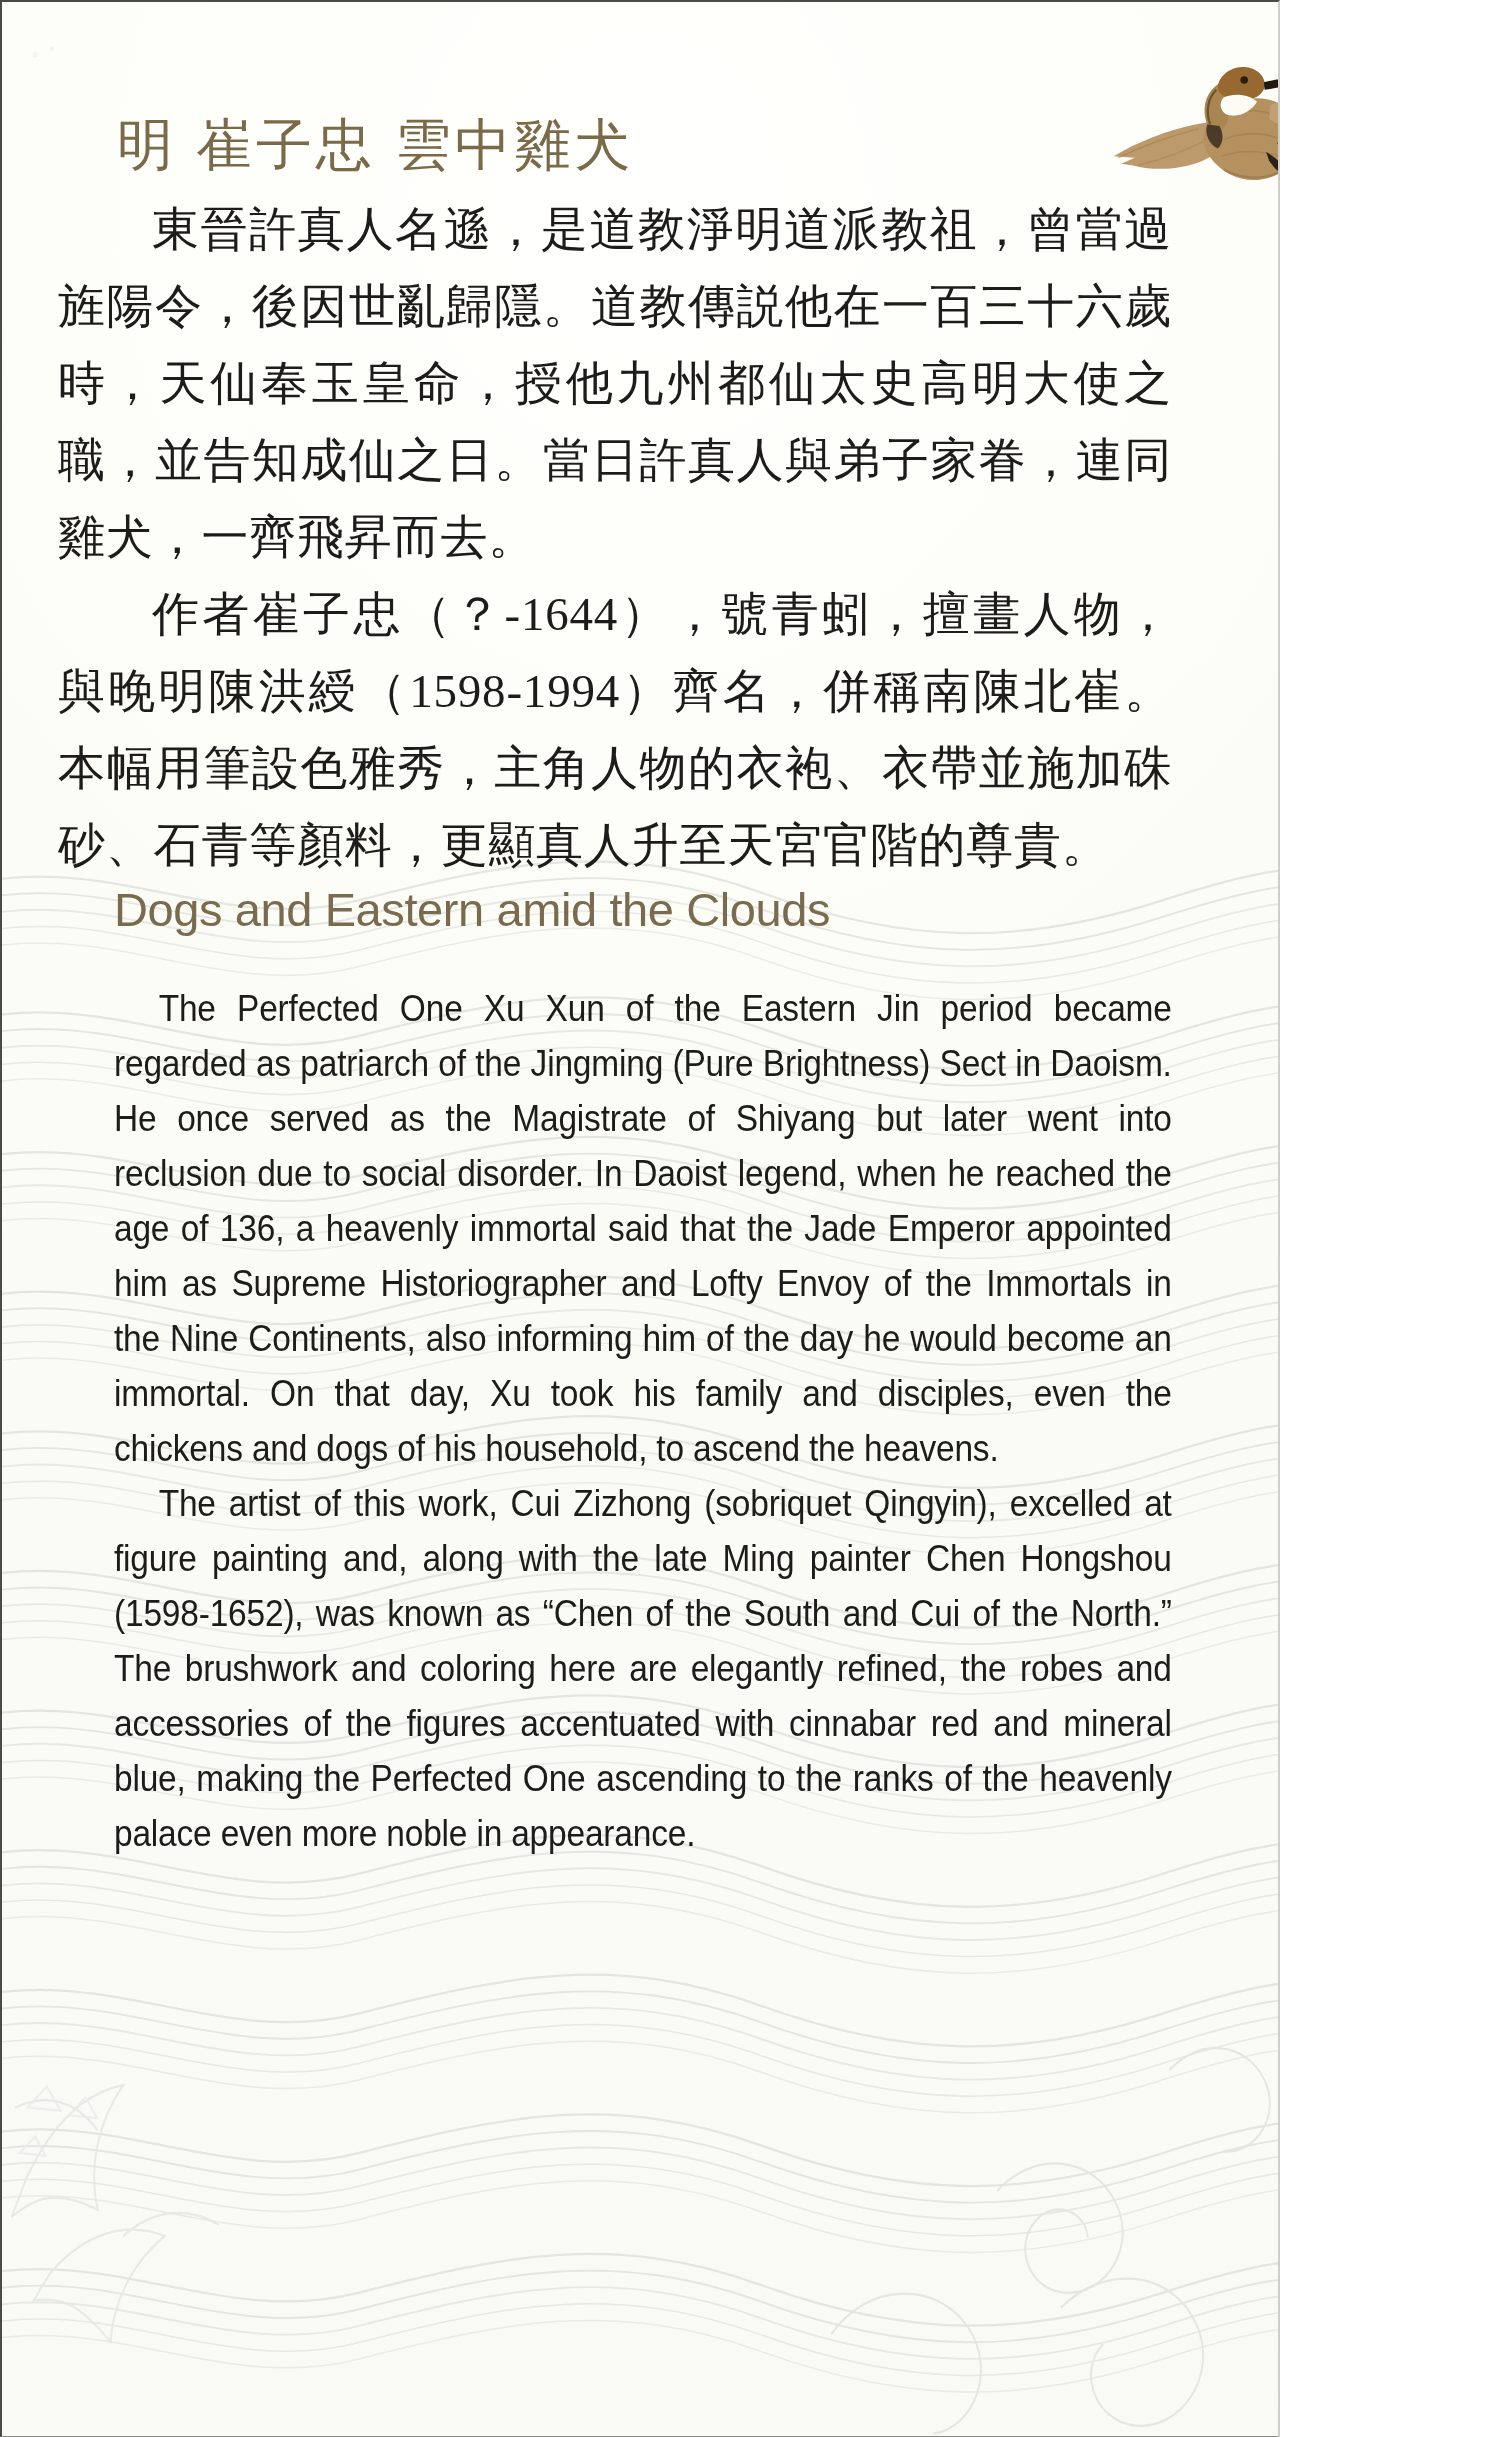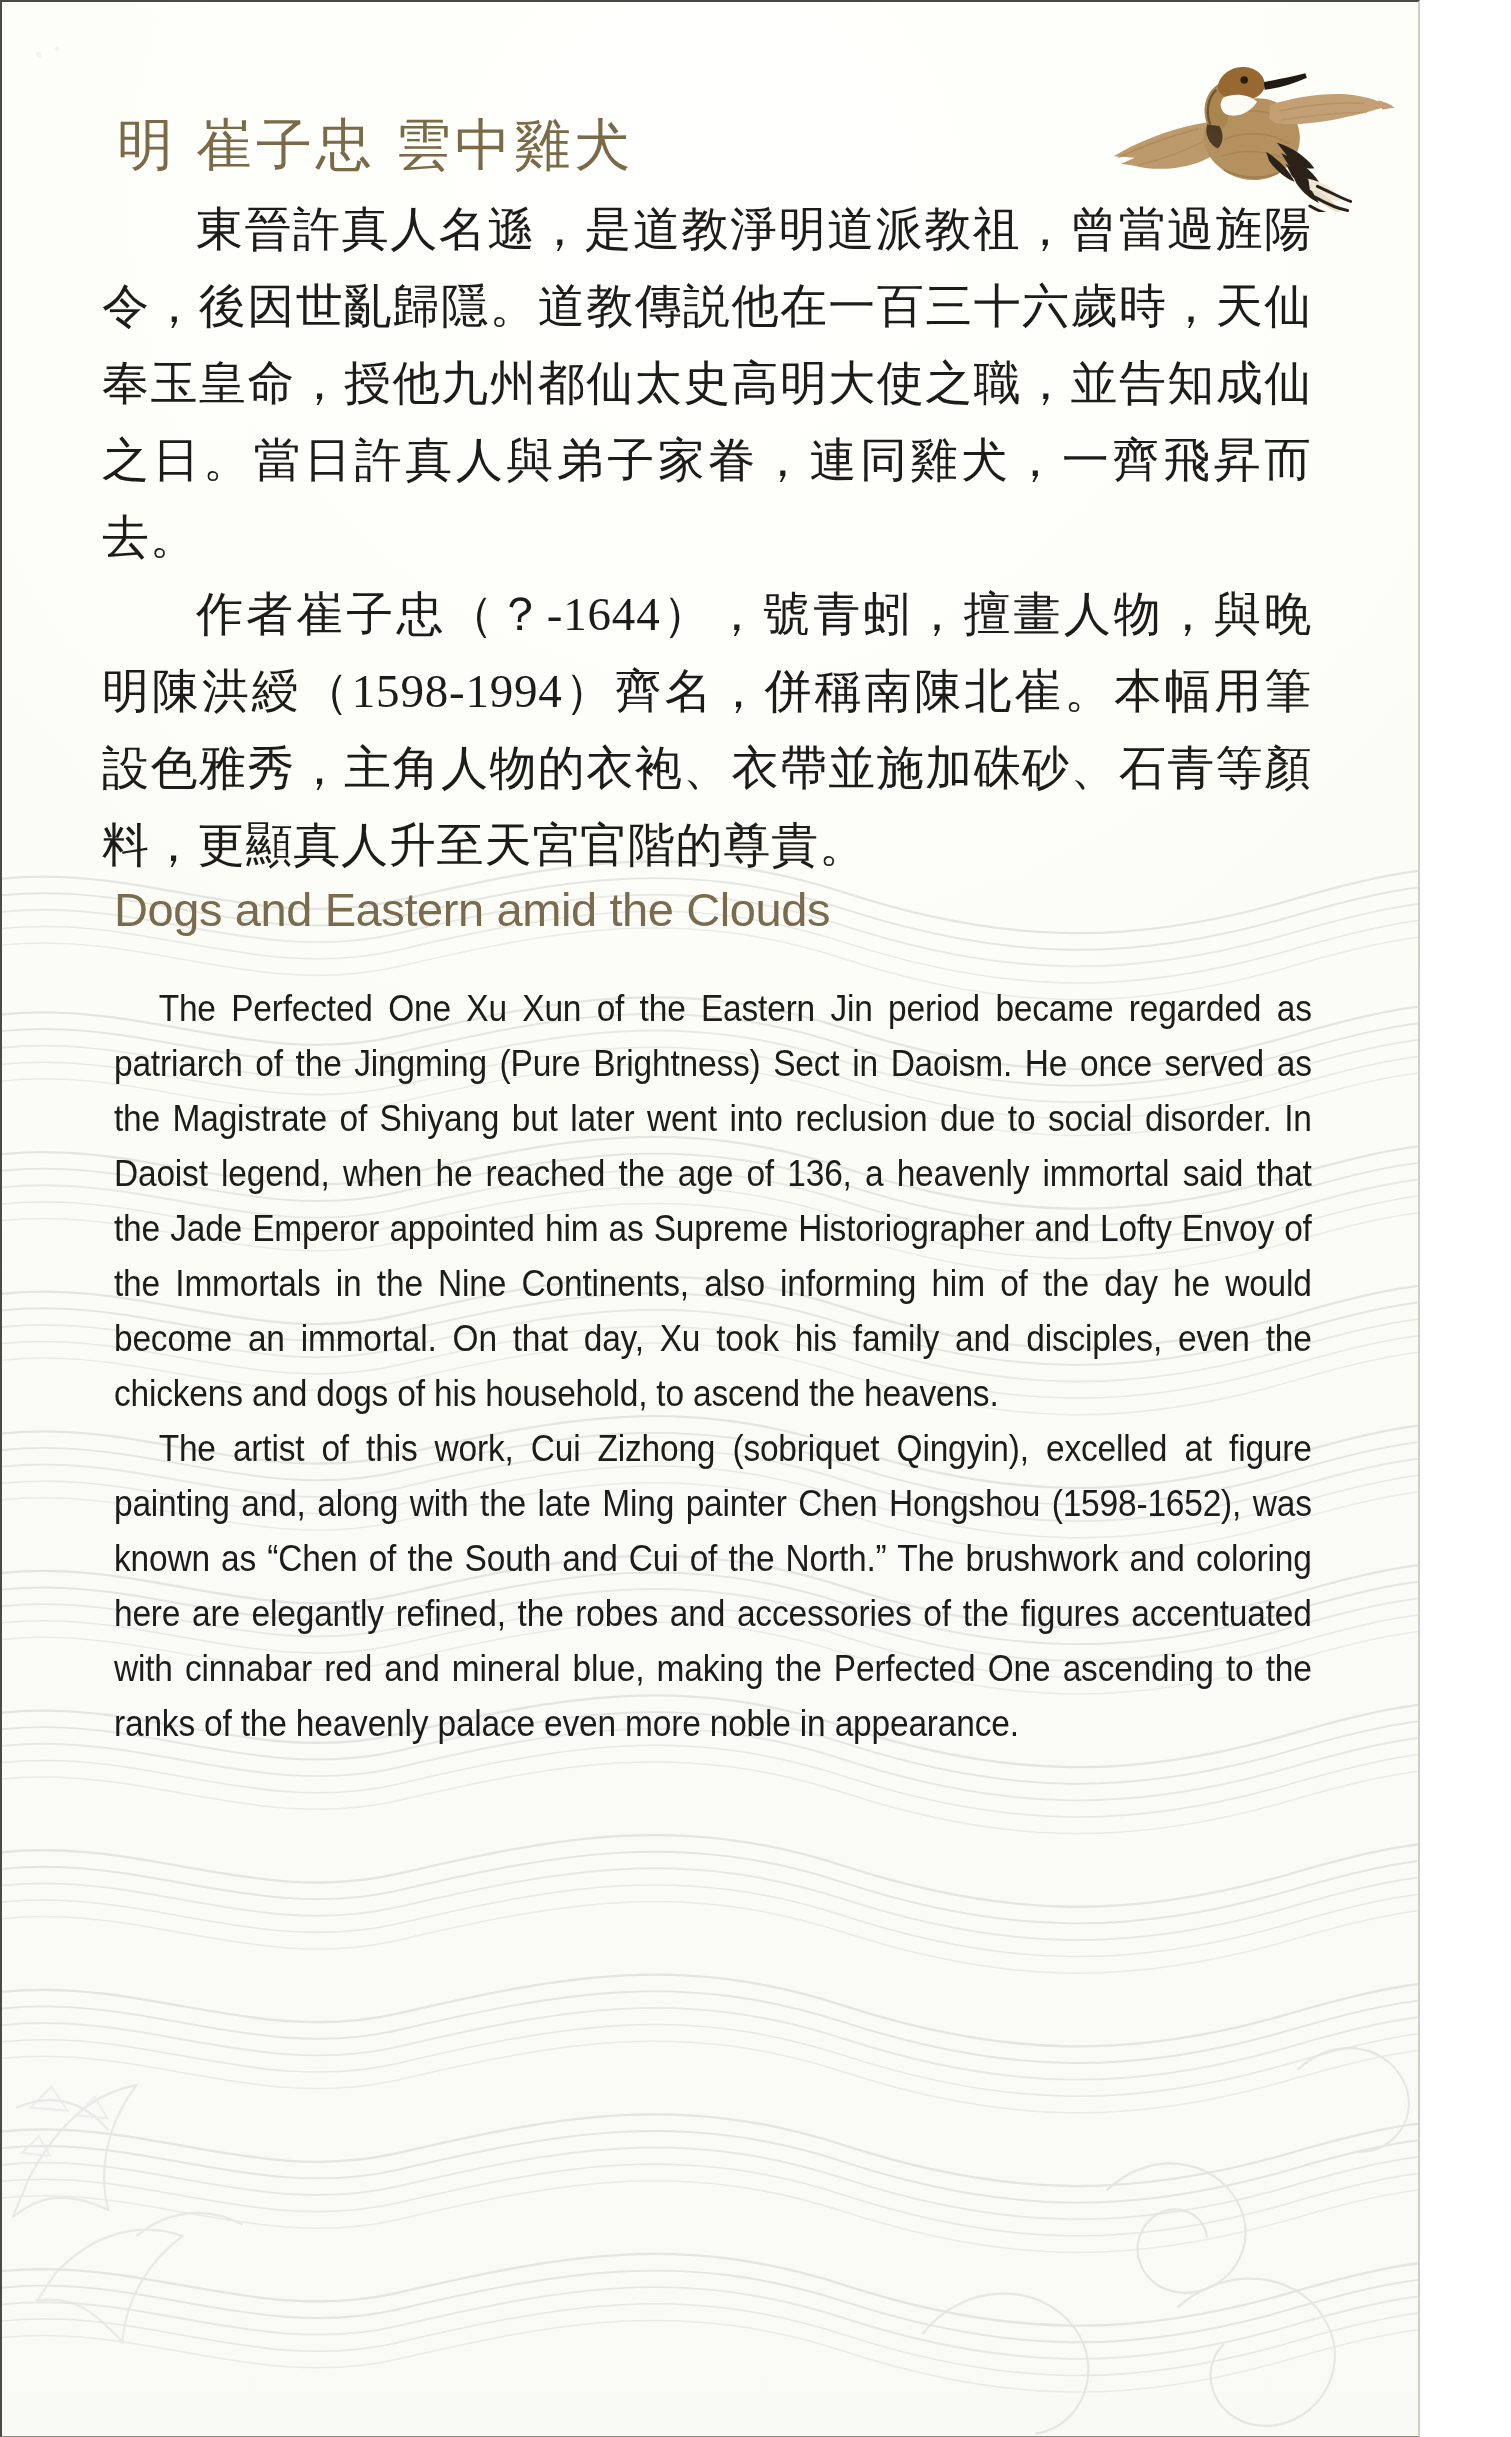--- a/index.html
+++ b/index.html
@@ -4,21 +4,21 @@
 <title>明 崔子忠 雲中雞犬</title>
 <style>
   html, body {
     margin: 0;
     padding: 0;
     background: #ffffff;
   }
 
   .panel {
     position: relative;
-    width: 1420px;
+    width: 1280px;
     height: 2438px;
     box-sizing: border-box;
     background-color: #bef264;
     border-top: 2.3px solid #4a4a46;
     border-left: 2.3px solid #4a4a46;
     border-right: 2.3px solid #cfcfc8;
     border-bottom: 2.3px solid #8a8a84;
     overflow: hidden;
     font-family: "Liberation Sans", sans-serif;
   }
@@ -72,21 +72,21 @@
     left: 1089px;
     top: 44px;
     width: 317px;
     height: 166px;
   }
   .bird-illustration svg { display: block; width: 100%; height: 100%; }
 
   
   .zh-block {
     margin: 0;
-    padding: 0 106px 0 100px;
+    padding: 0 106px 0 56px;
   }
 
   .zh-para {
     margin: 0 0 0 0;
     font-family: "Liberation Serif", "DejaVu Serif", serif;
     font-size: 47px;
     line-height: 77px;
     color: #1d1c1a;
     text-align: justify;
     text-justify: inter-character;

